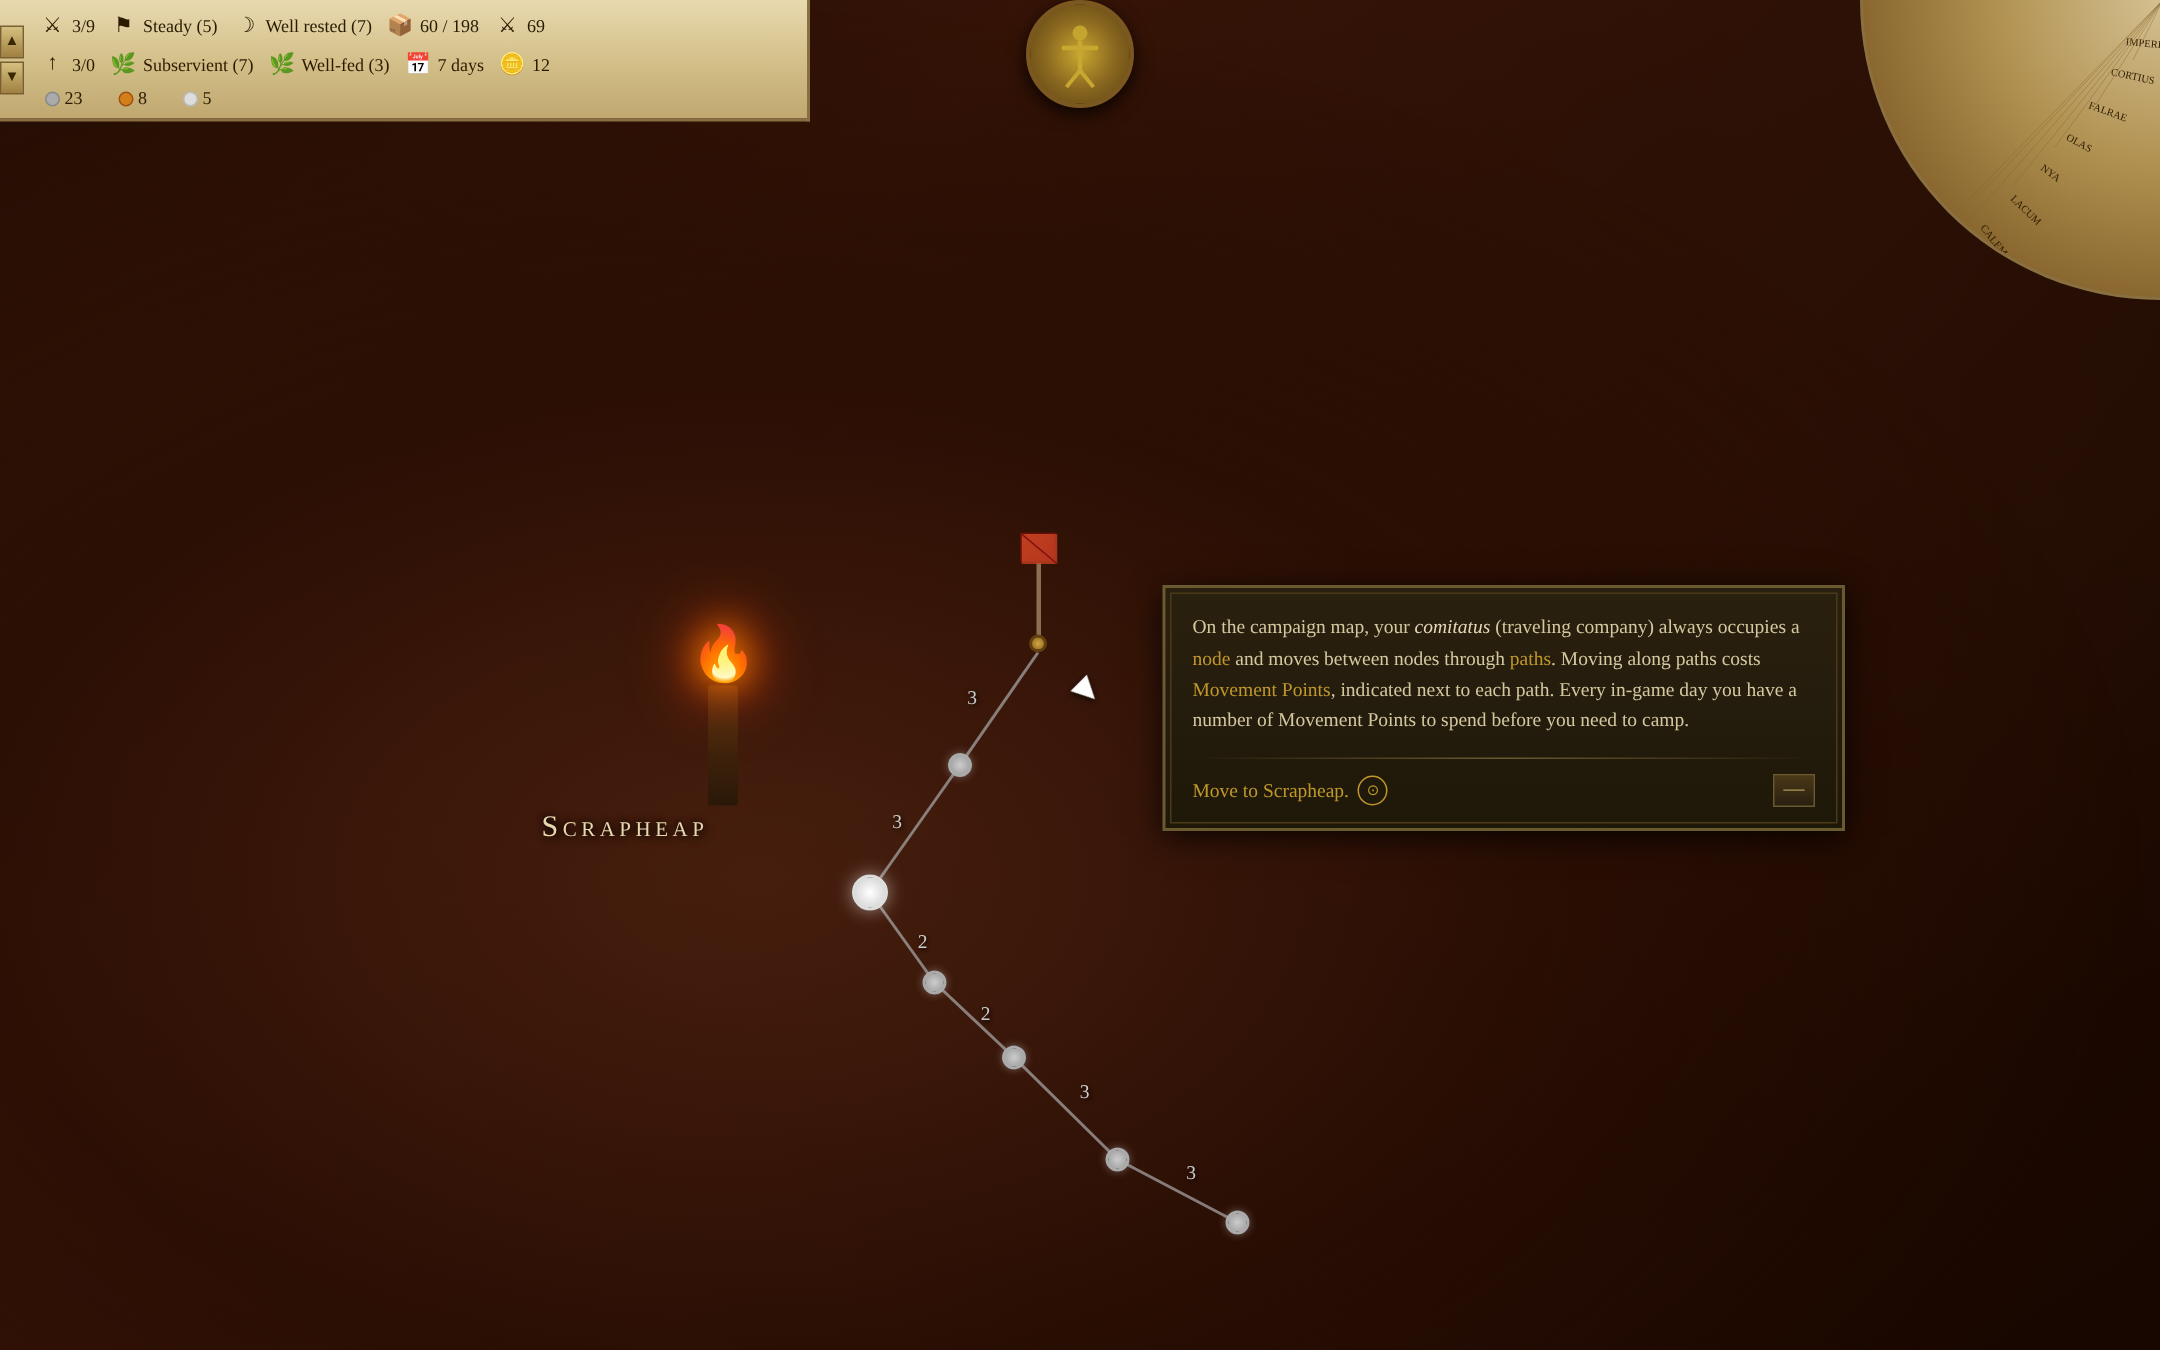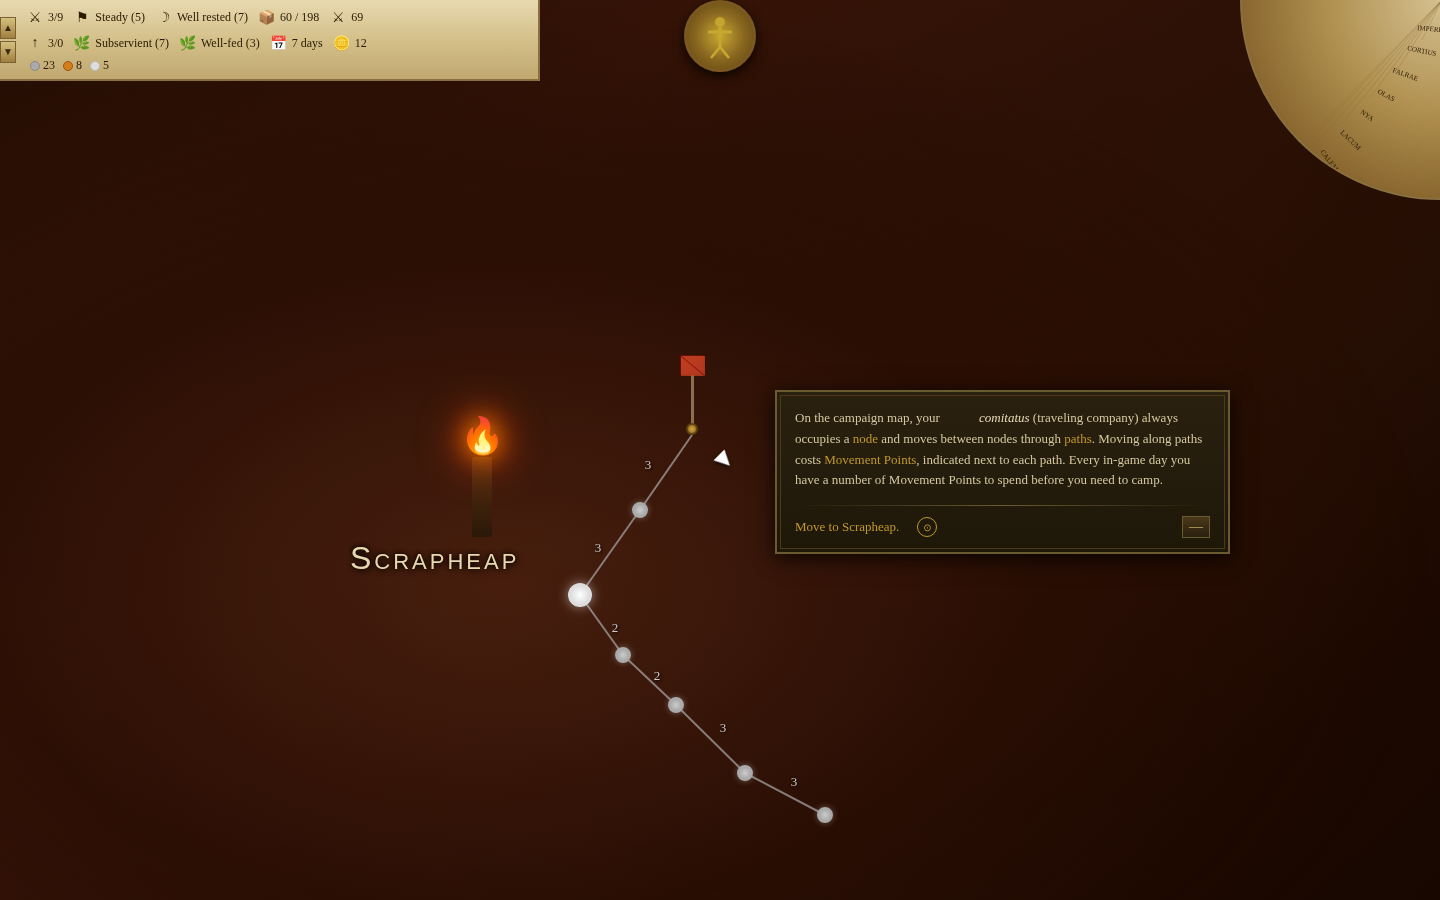--- a/index.html
+++ b/index.html
@@ -70,21 +70,21 @@
       height: 18px;
       display: flex;
       align-items: center;
       justify-content: center;
       font-size: 14px;
     }
 
     .status-numbers {
       display: flex;
       align-items: center;
-      gap: 8px;
+      gap: 24px;
       margin-top: 2px;
       padding-left: 4px;
     }
 
     .dot-indicator {
       display: flex;
       align-items: center;
       gap: 3px;
       font-size: 12px;
       color: #2a1a00;
@@ -247,23 +247,23 @@
       position: absolute;
       inset: 0;
       width: 100%;
       height: 100%;
     }
 
     
     .location-name {
       position: absolute;
       top: 540px;
-      left: 350px;
-      font-size: 32px;
-      font-family: Liberation Sans, sans-serif;
+      left: 361px;
+      font-size: 20px;
+      font-family: Liberation Serif, serif;
       color: #e8d8b0;
       text-shadow: 2px 2px 6px rgba(0,0,0,0.9), -1px -1px 4px rgba(0,0,0,0.8);
       letter-spacing: 3px;
       font-variant: small-caps;
     }
 
     
     .cursor-arrow {
       position: absolute;
       top: 447px;
@@ -298,21 +298,20 @@
     .tooltip-text {
       font-size: 13px;
       line-height: 1.6;
       color: #d4c8a0;
       font-family: Georgia, serif;
       margin-bottom: 14px;
     }
 
     .tooltip-text em {
       color: #e8dab8;
-      margin-left: 36px;
     }
 
     .tooltip-link {
       color: #c0982a;
     }
 
     .tooltip-separator {
       height: 1px;
       background: linear-gradient(90deg, transparent, #6a5a30, transparent);
       margin: 10px 0;
@@ -551,19 +550,19 @@
 
 <div id="tooltip-panel">
   <div class="tooltip-text">
     On the campaign map, your <em>comitatus</em> (traveling company) always occupies a <span class="tooltip-link">node</span> and moves between nodes through <span class="tooltip-link">paths</span>. Moving along paths costs <span class="tooltip-link">Movement Points</span>, indicated next to each path. Every in-game day you have a number of Movement Points to spend before you need to camp.
   </div>
 
 
   <div class="tooltip-separator"></div>
 
   <div class="tooltip-action">
-    <div style="display:flex; align-items:center; gap:14px;">
+    <div style="display:flex; align-items:center; gap:2px;">
       <span class="tooltip-move-text">Move to Scrapheap.</span>
       <span class="tooltip-node-icon">⊙</span>
     </div>
     <div class="tooltip-close-btn">—</div>
   </div>
 </div>
 
 </body></html>

